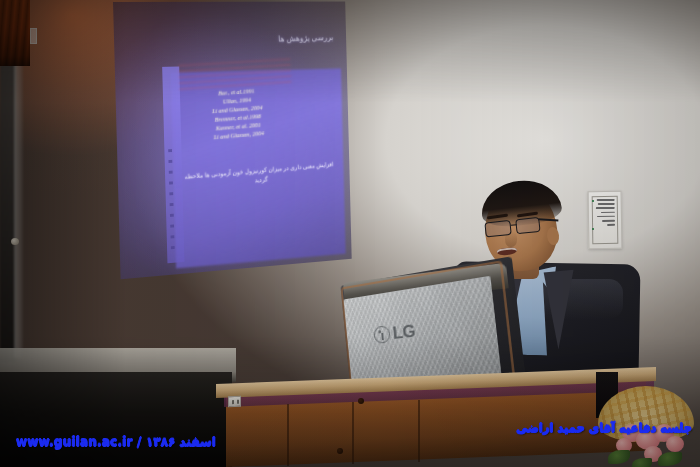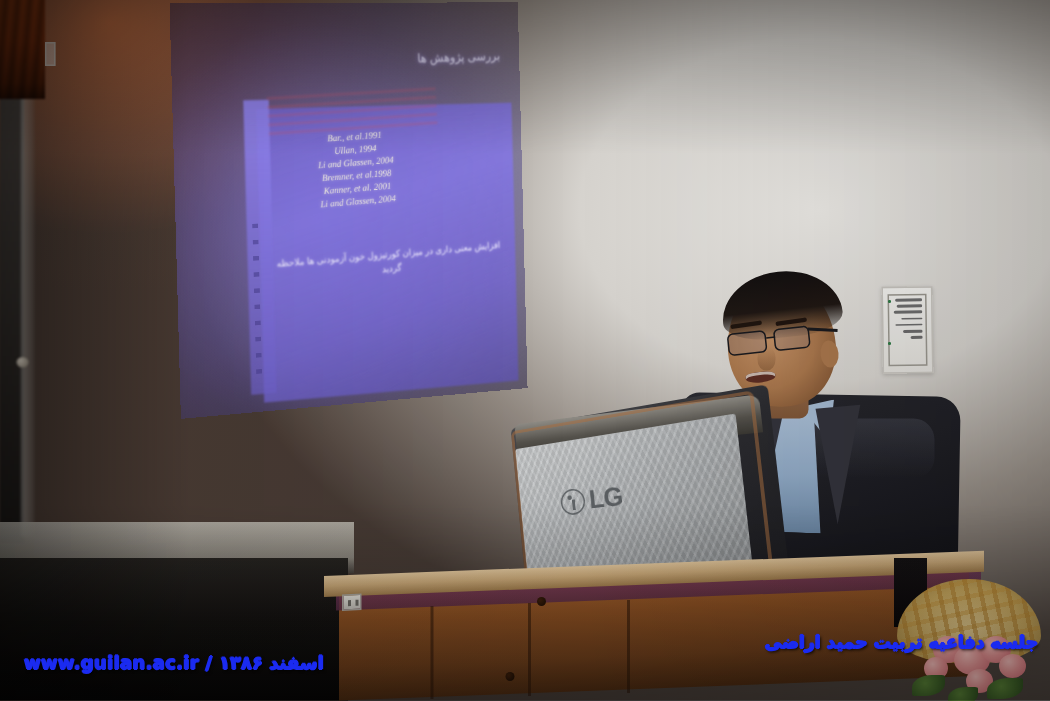--- a/index.html
+++ b/index.html
@@ -606,21 +606,21 @@
     <div class="petal" style="left:70px; top:64px; width:18px; height:16px;"></div>
     <div class="petal" style="left:48px; top:74px; width:18px; height:16px;"></div>
     <div class="leaf" style="left:12px; top:78px; width:22px; height:14px;"></div>
     <div class="leaf" style="left:62px; top:80px; width:24px; height:14px;"></div>
     <div class="leaf" style="left:36px; top:86px; width:20px; height:12px;"></div>
   </div>
 
   <div class="wall-vignette"></div>
 
   <div class="caption">
-    <div class="cap-line cap-1">جلسه دفاعیه تربیت حمید اراضی</div>
+    <div class="cap-line cap-1">جلسه دفاعیه آقای حمید اراضی</div>
     <div class="cap-line cap-3">
       <span>www.guilan.ac.ir</span>
       <span>/</span>
       <span class="fa">اسفند ۱۳۸۶</span>
     </div>
   </div>
 
 </div>
 
 </body></html>

